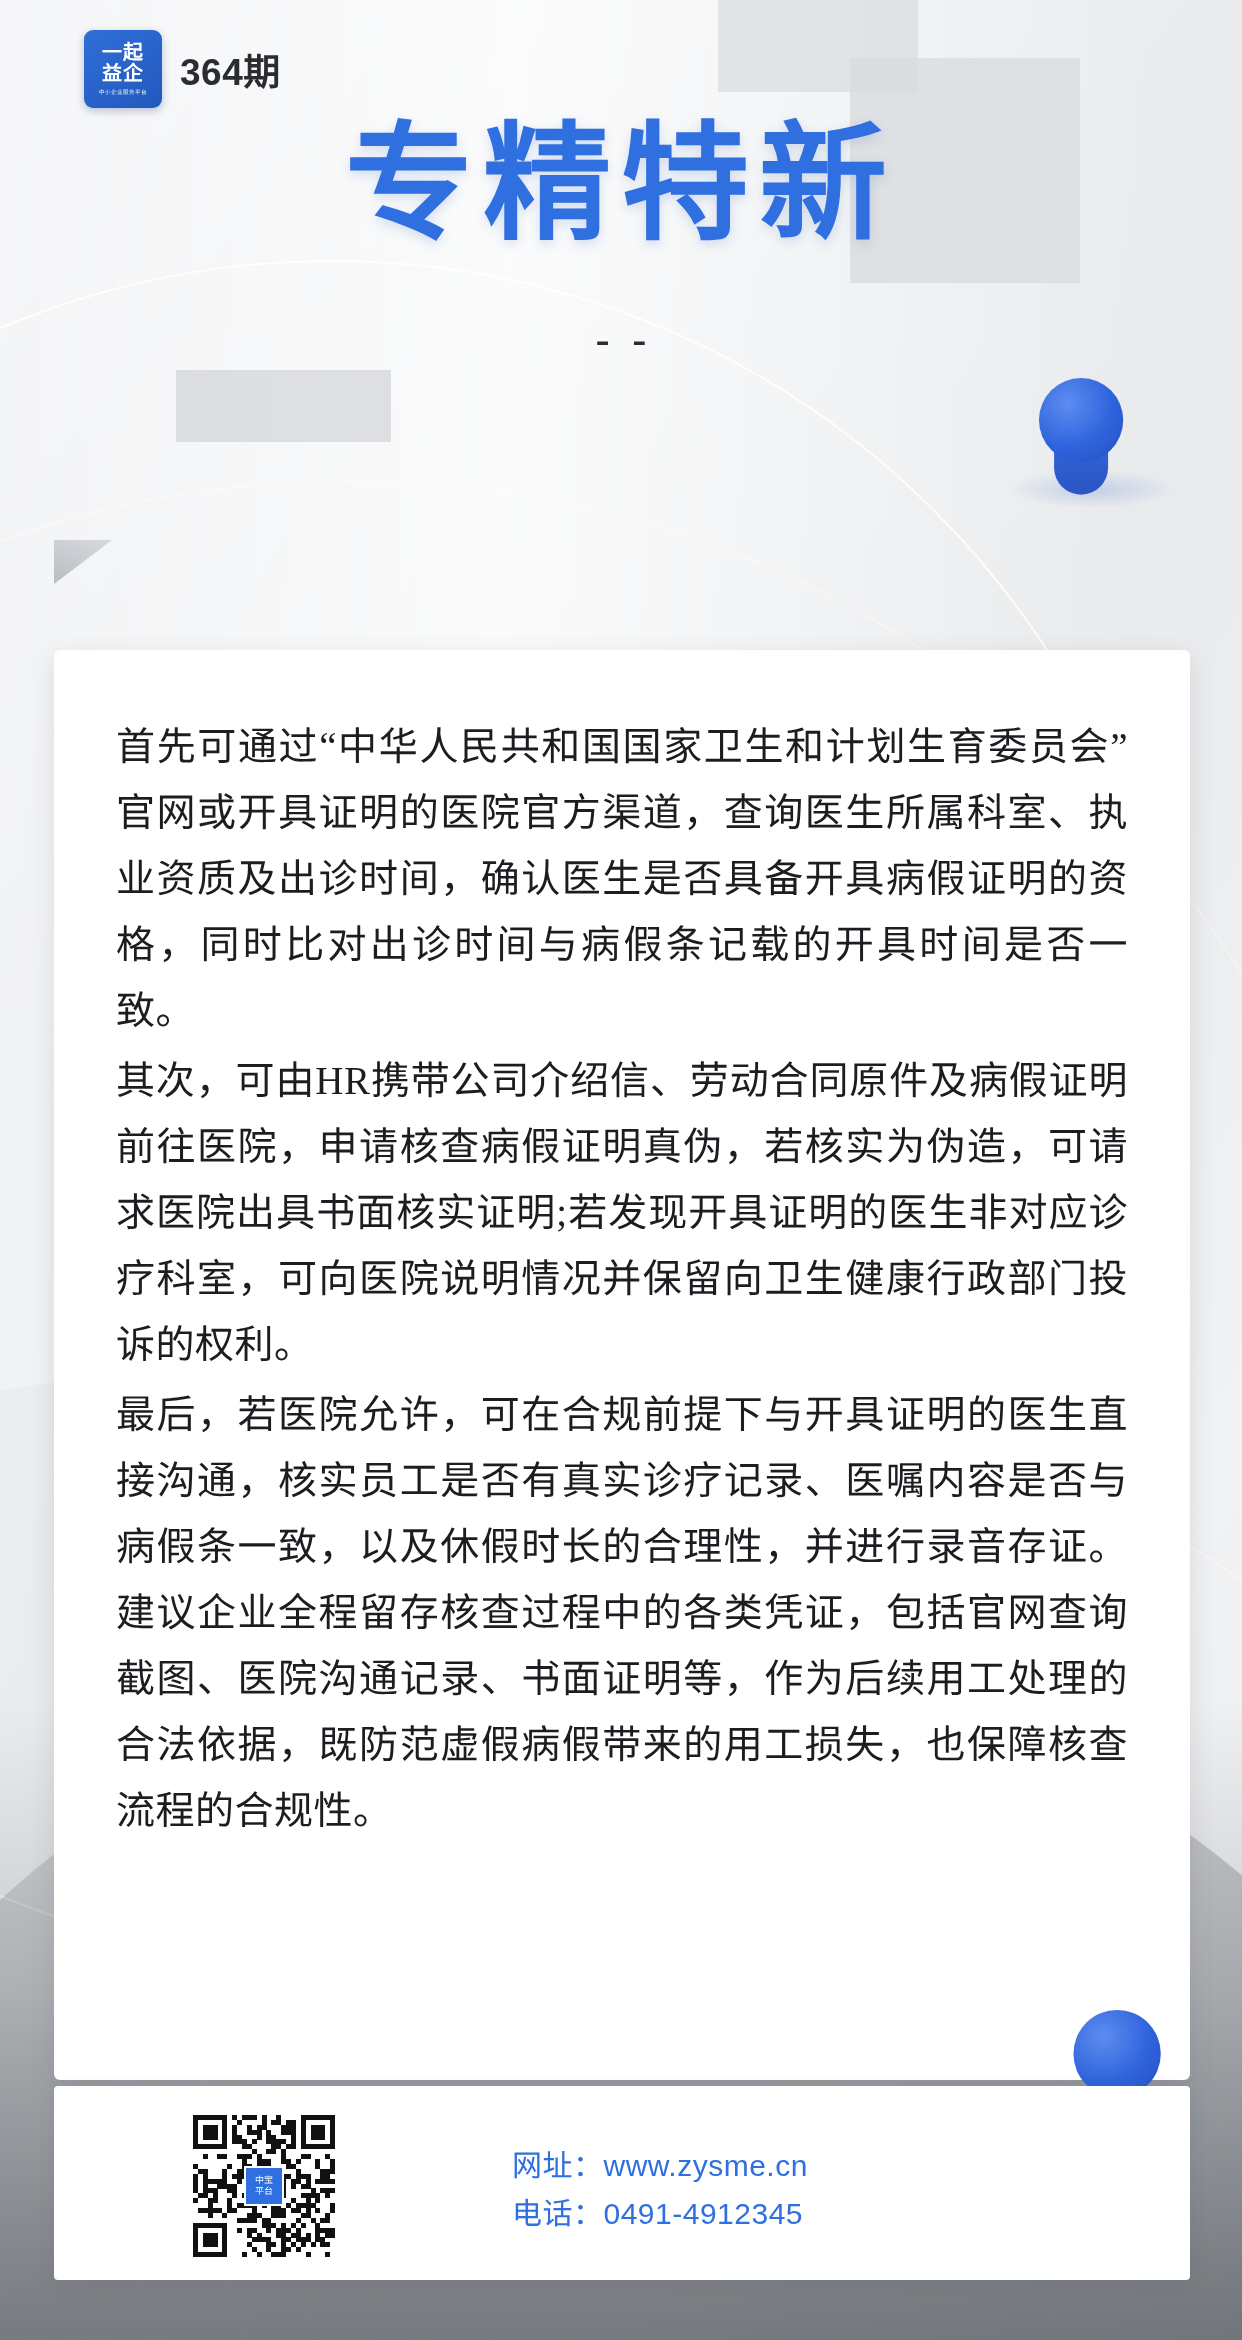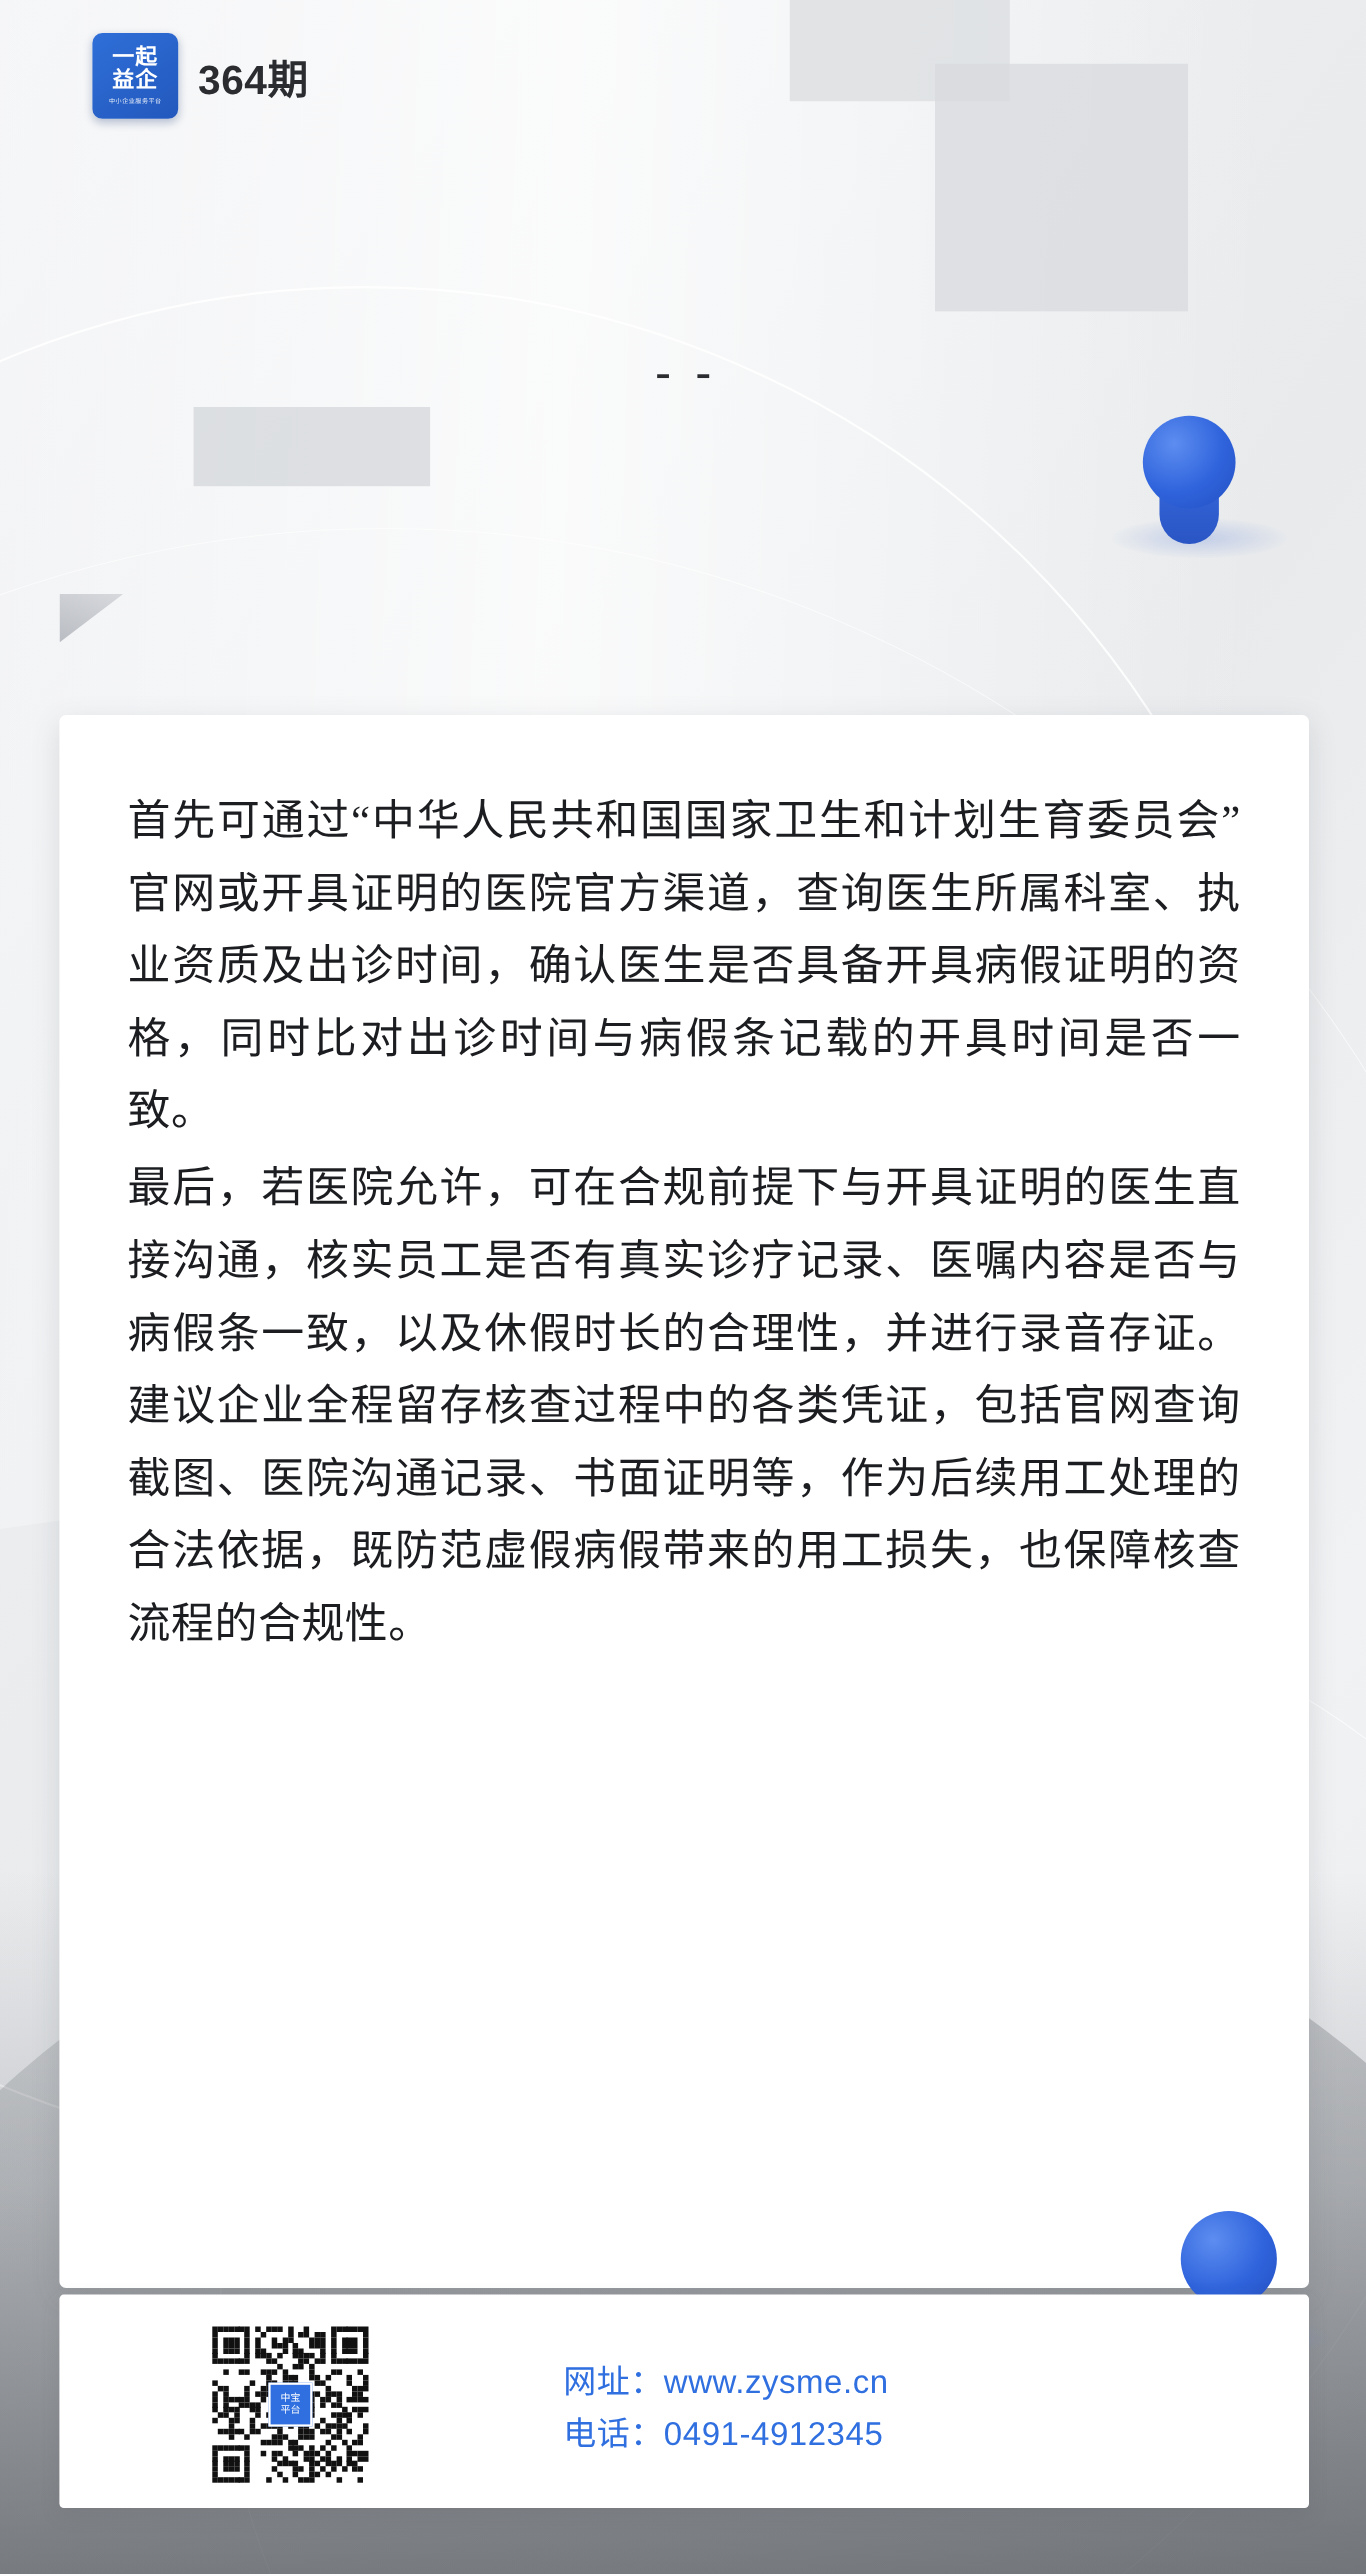--- a/index.html
+++ b/index.html
@@ -318,37 +318,39 @@
 
   <div class="logo-row">
     <div class="logo-badge">
       <div class="l1">一起</div>
       <div class="l2">益企</div>
       <div class="l3">中小企业服务平台</div>
     </div>
     <div class="issue-no">364期</div>
   </div>
 
+  <div class="main-title">专精特新</div>
 
   <div class="sub-title-row">
     <span class="dash">-</span>
     <span class="dash">-</span>
   </div>
 
   <div class="pin pin-top">
     <div class="shadow"></div>
     <div class="body"></div>
     <div class="head"></div>
   </div>
 
   <div class="q-fold"></div>
 
   <div class="body-card">
     <div class="body-inner">
       <p>首先可通过“中华人民共和国国家卫生和计划生育委员会”官网或开具证明的医院官方渠道，查询医生所属科室、执业资质及出诊时间，确认医生是否具备开具病假证明的资格，同时比对出诊时间与病假条记载的开具时间是否一致。</p>
+      <p>其次，可由HR携带公司介绍信、劳动合同原件及病假证明前往医院，申请核查病假证明真伪，若核实为伪造，可请求医院出具书面核实证明;若发现开具证明的医生非对应诊疗科室，可向医院说明情况并保留向卫生健康行政部门投诉的权利。</p>
       <p>最后，若医院允许，可在合规前提下与开具证明的医生直接沟通，核实员工是否有真实诊疗记录、医嘱内容是否与病假条一致，以及休假时长的合理性，并进行录音存证。建议企业全程留存核查过程中的各类凭证，包括官网查询截图、医院沟通记录、书面证明等，作为后续用工处理的合法依据，既防范虚假病假带来的用工损失，也保障核查流程的合规性。</p>
     </div>
   </div>
 
   <div class="pin pin-bottom">
     <div class="shadow"></div>
     <div class="body"></div>
     <div class="head"></div>
   </div>
 

